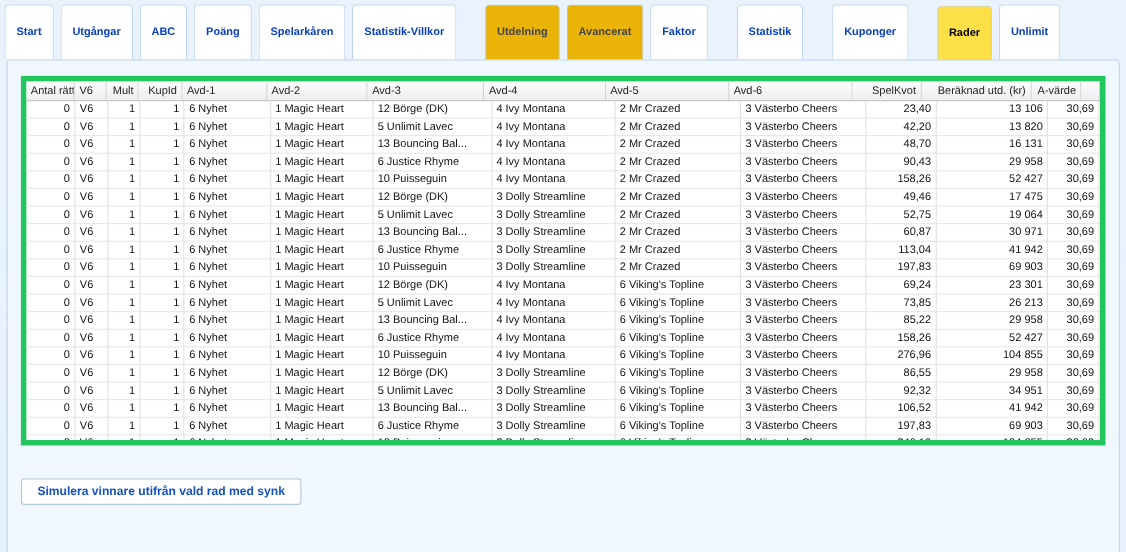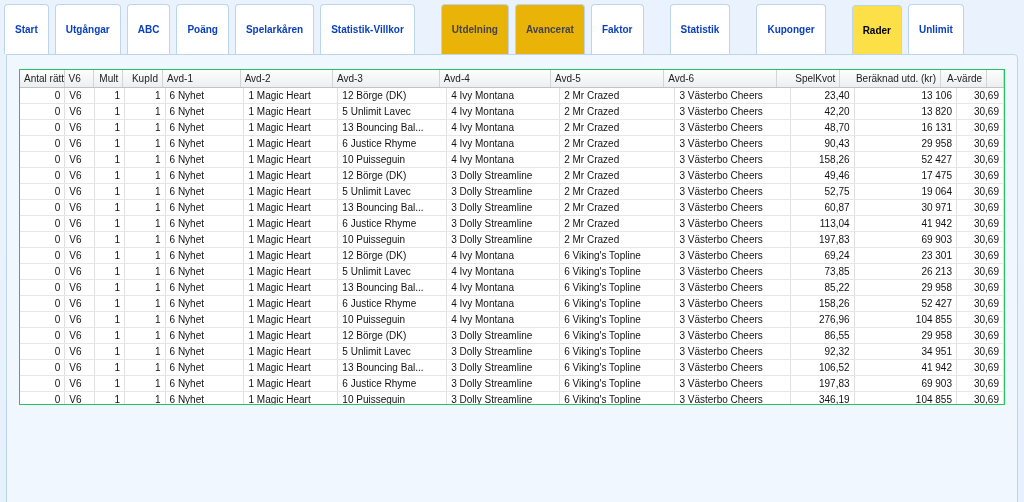--- a/index.html
+++ b/index.html
@@ -36,21 +36,21 @@
     margin: 0 6px 6px 6px;
     border: 1px solid #bcd5eb;
     border-radius: 0 4px 4px 4px;
     background: #f0f7fe;
     height: 460px;
     box-sizing: border-box;
     padding: 14px 12px 10px 12px;
     position: relative;
   }
   .tablewrap {
-    border: 1px solid #22c55e;
+    border: 5px solid #22c55e;
     background: #fff;
     height: 336px;
     box-sizing: border-box;
     position: relative;
     overflow: hidden;
   }
   table {
     border-collapse: collapse;
     width: 100%;
     table-layout: fixed;
@@ -480,14 +480,15 @@
               <td>3  Västerbo Cheers</td>
               <td class="r">346,19</td>
               <td class="r">104 855</td>
               <td class="r">30,69</td>
             </tr>
           </tbody>
       </table>
     </div>
   </div>
   <div class="btns">
+    <button class="btn">Simulera vinnare utifrån vald rad med synk</button>
   </div>
 </div>
 
 </body></html>

